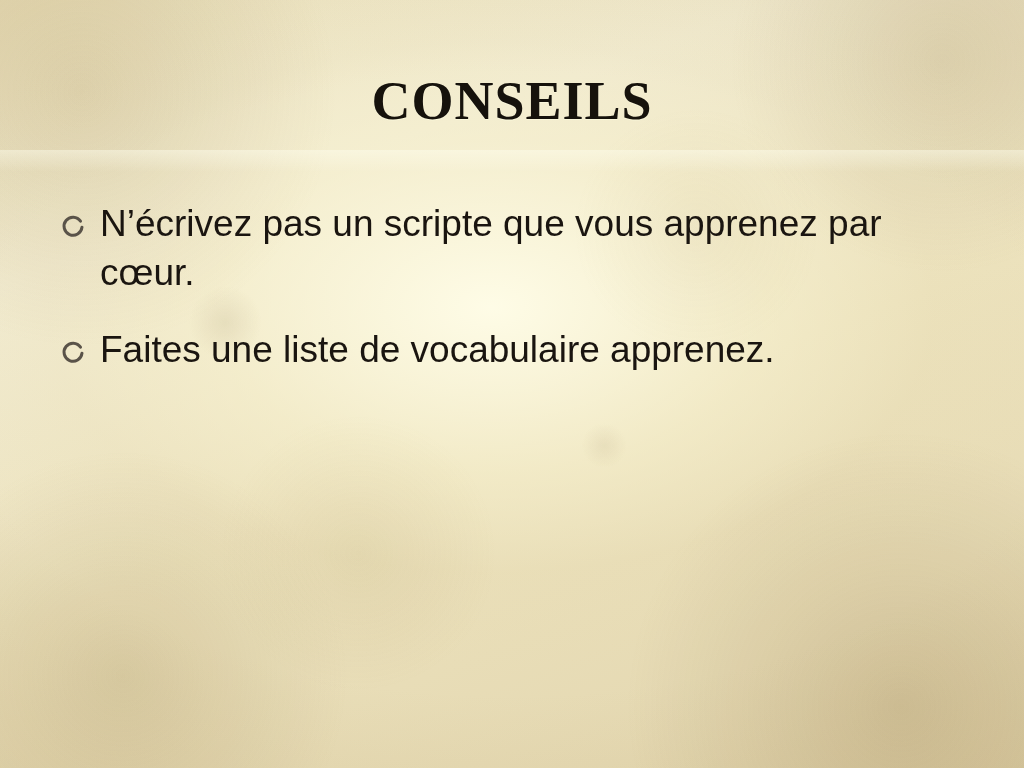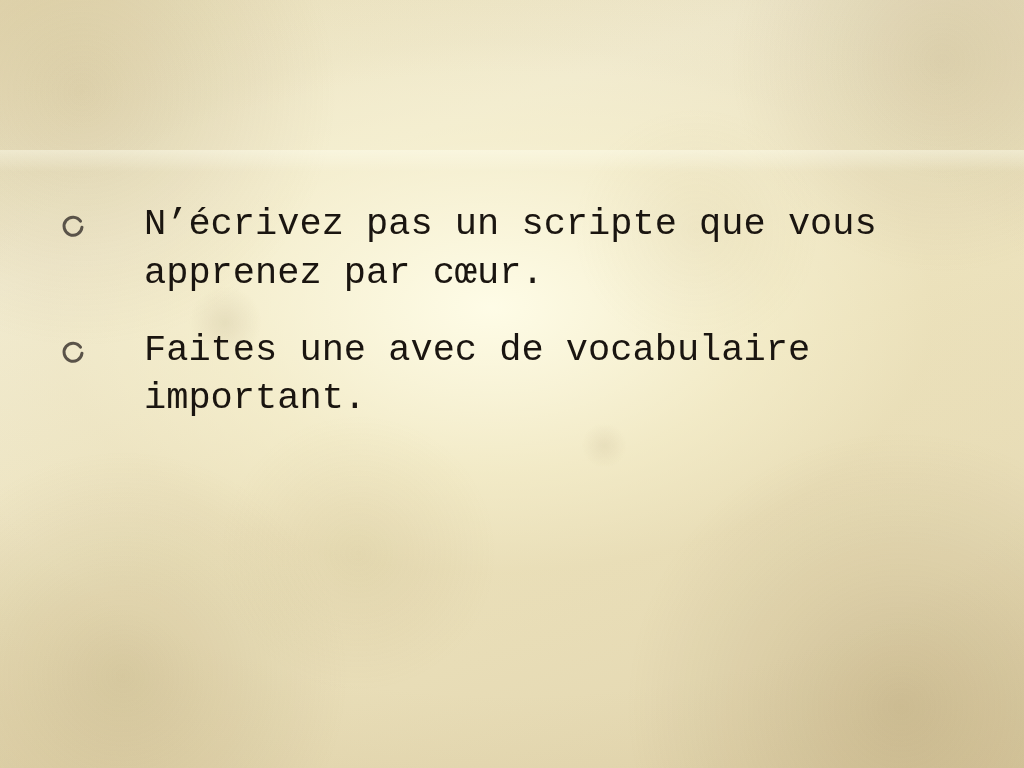--- a/index.html
+++ b/index.html
@@ -82,51 +82,51 @@
   .bullet-marker {
     flex: 0 0 auto;
     width: 26px;
     height: 26px;
     margin-top: 14px;
     margin-right: 14px;
   }
   .bullet-marker svg { display: block; }
 
   .bullet-text {
-    font-family: Liberation Mono, monospace;
+    font-family: Liberation Sans, sans-serif;
     font-size: 37px;
     line-height: 1.32;
     color: #1a1510;
     max-width: 860px;
-    margin-left: 44px;
   }
 </style>
 </head>
 <body>
 
 <div class="slide">
   <div class="grain"></div>
   <div class="band"></div>
 
+  <div class="title">CONSEILS</div>
 
   <div class="bullets">
 
     <div class="bullet">
       <span class="bullet-marker">
         <svg width="26" height="26" viewBox="0 0 26 26">
           <path d="M20.5 7.2 A9 9 0 1 0 22 13.2" fill="none" stroke="#5a5349" stroke-width="3" stroke-linecap="round"></path>
         </svg>
       </span>
       <span class="bullet-text">N’écrivez pas un scripte que vous apprenez par cœur.</span>
     </div>
 
 
     <div class="bullet">
       <span class="bullet-marker">
         <svg width="26" height="26" viewBox="0 0 26 26">
           <path d="M20.5 7.2 A9 9 0 1 0 22 13.2" fill="none" stroke="#5a5349" stroke-width="3" stroke-linecap="round"></path>
         </svg>
       </span>
-      <span class="bullet-text">Faites une avec de vocabulaire important.</span>
+      <span class="bullet-text">Faites une liste de vocabulaire apprenez.</span>
     </div>
 
   </div>
 </div>
 
 </body></html>

